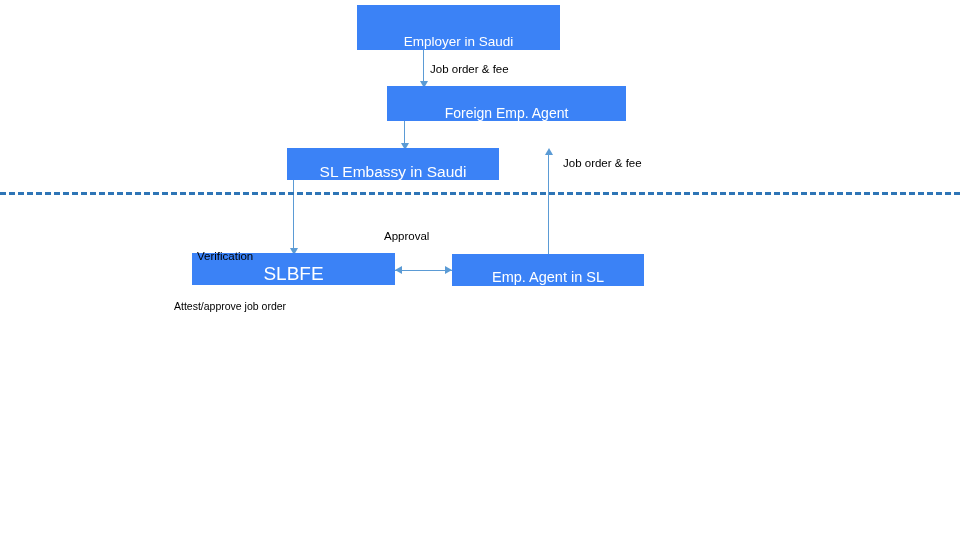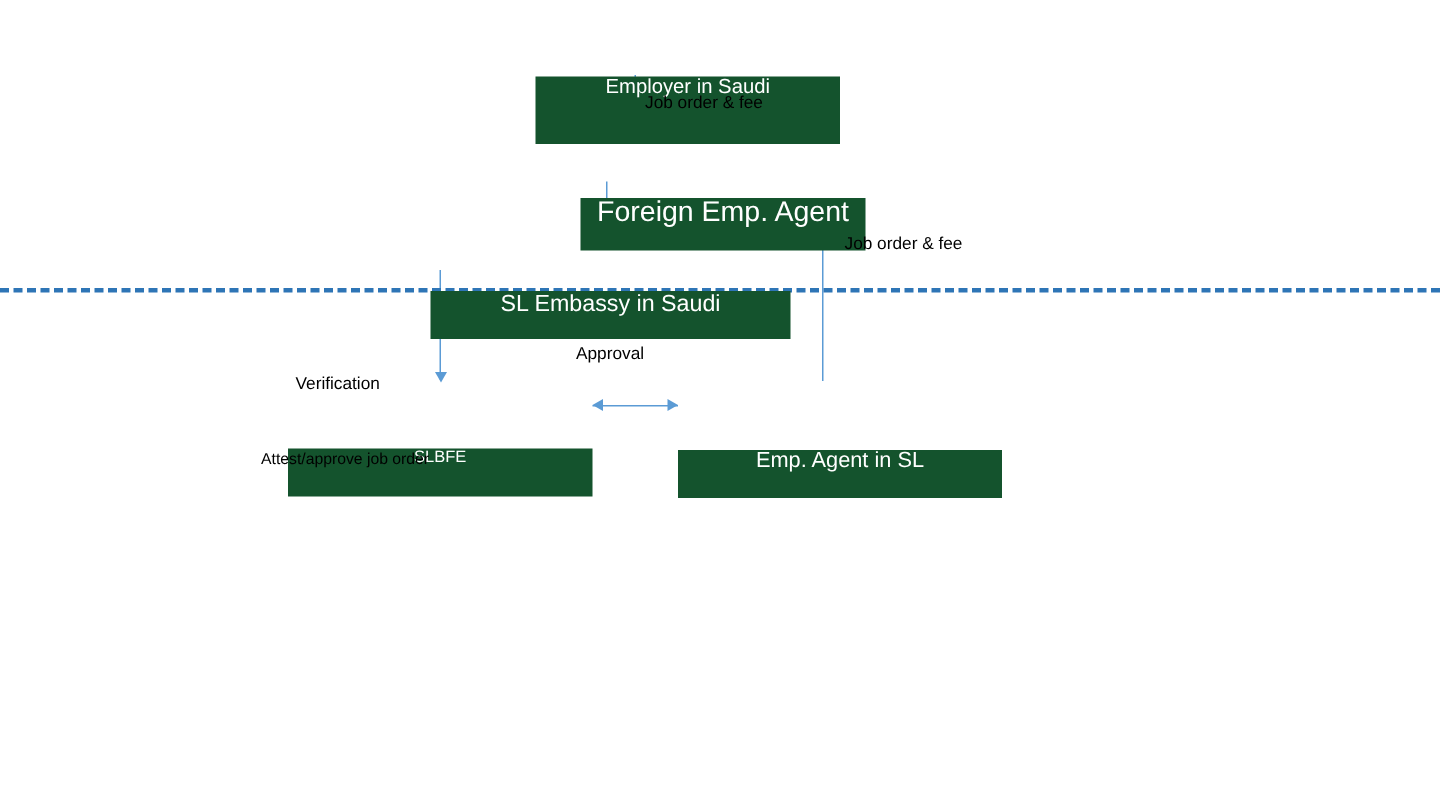--- a/index.html
+++ b/index.html
@@ -12,62 +12,61 @@
   }
   #canvas {
     position: relative;
     width: 960px;
     height: 540px;
     background: #ffffff;
     overflow: hidden;
   }
   .box {
     position: absolute;
-    background: #14532d;
+    background: #3b82f6;
     color: #ffffff;
     display: flex;
-    align-items: flex-start;
+    align-items: flex-end;
     justify-content: center;
     text-align: center;
     box-sizing: border-box;
     line-height: 1.1;
-    margin-top: 46px;
   }
   .box-employer {
     left: 357px;
     top: 5px;
     width: 203px;
     height: 45px;
     font-size: 13.5px;
   }
   .box-agent {
     left: 387px;
     top: 86px;
-    width: 190px;
+    width: 239px;
     height: 35px;
-    font-size: 19px;
+    font-size: 14px;
   }
   .box-embassy {
     left: 287px;
     top: 148px;
-    width: 240px;
+    width: 212px;
     height: 32px;
     font-size: 15.5px;
   }
   .box-slbfe {
     left: 192px;
     top: 253px;
     width: 203px;
     height: 32px;
-    font-size: 11px;
+    font-size: 19px;
   }
   .box-empagent {
     left: 452px;
     top: 254px;
-    width: 216px;
+    width: 192px;
     height: 32px;
     font-size: 14.5px;
   }
   .label {
     position: absolute;
     color: #000000;
     white-space: nowrap;
   }
   .lbl-joborderfee1 {
     left: 430px;

